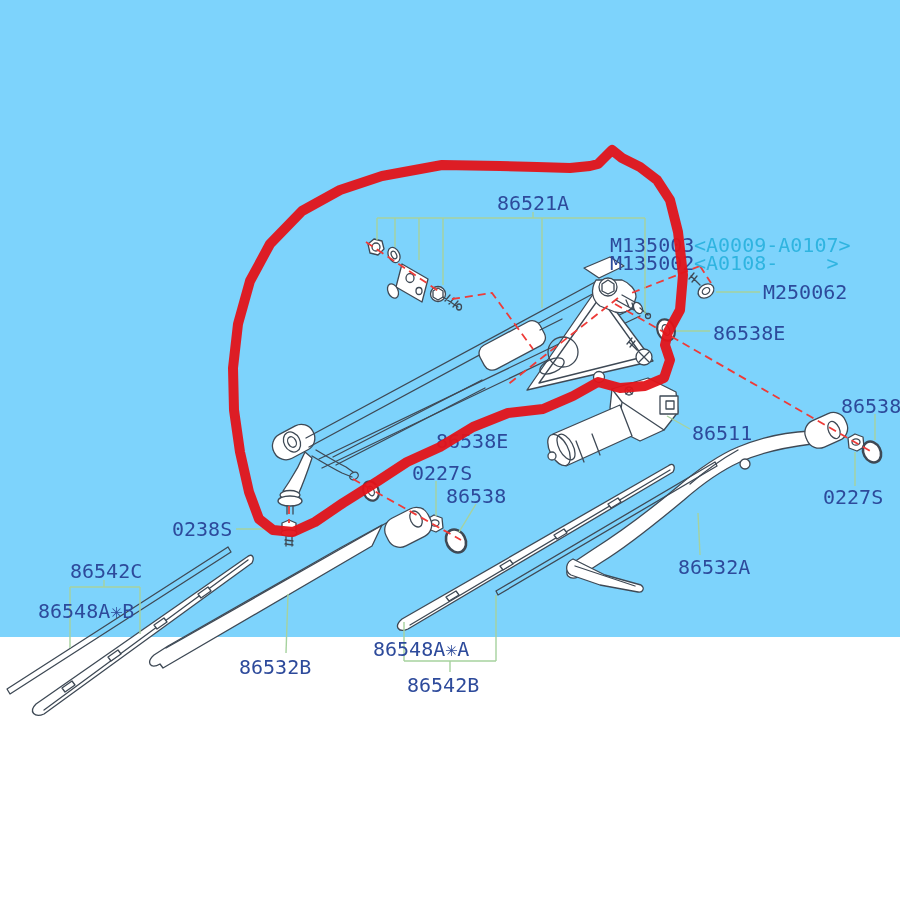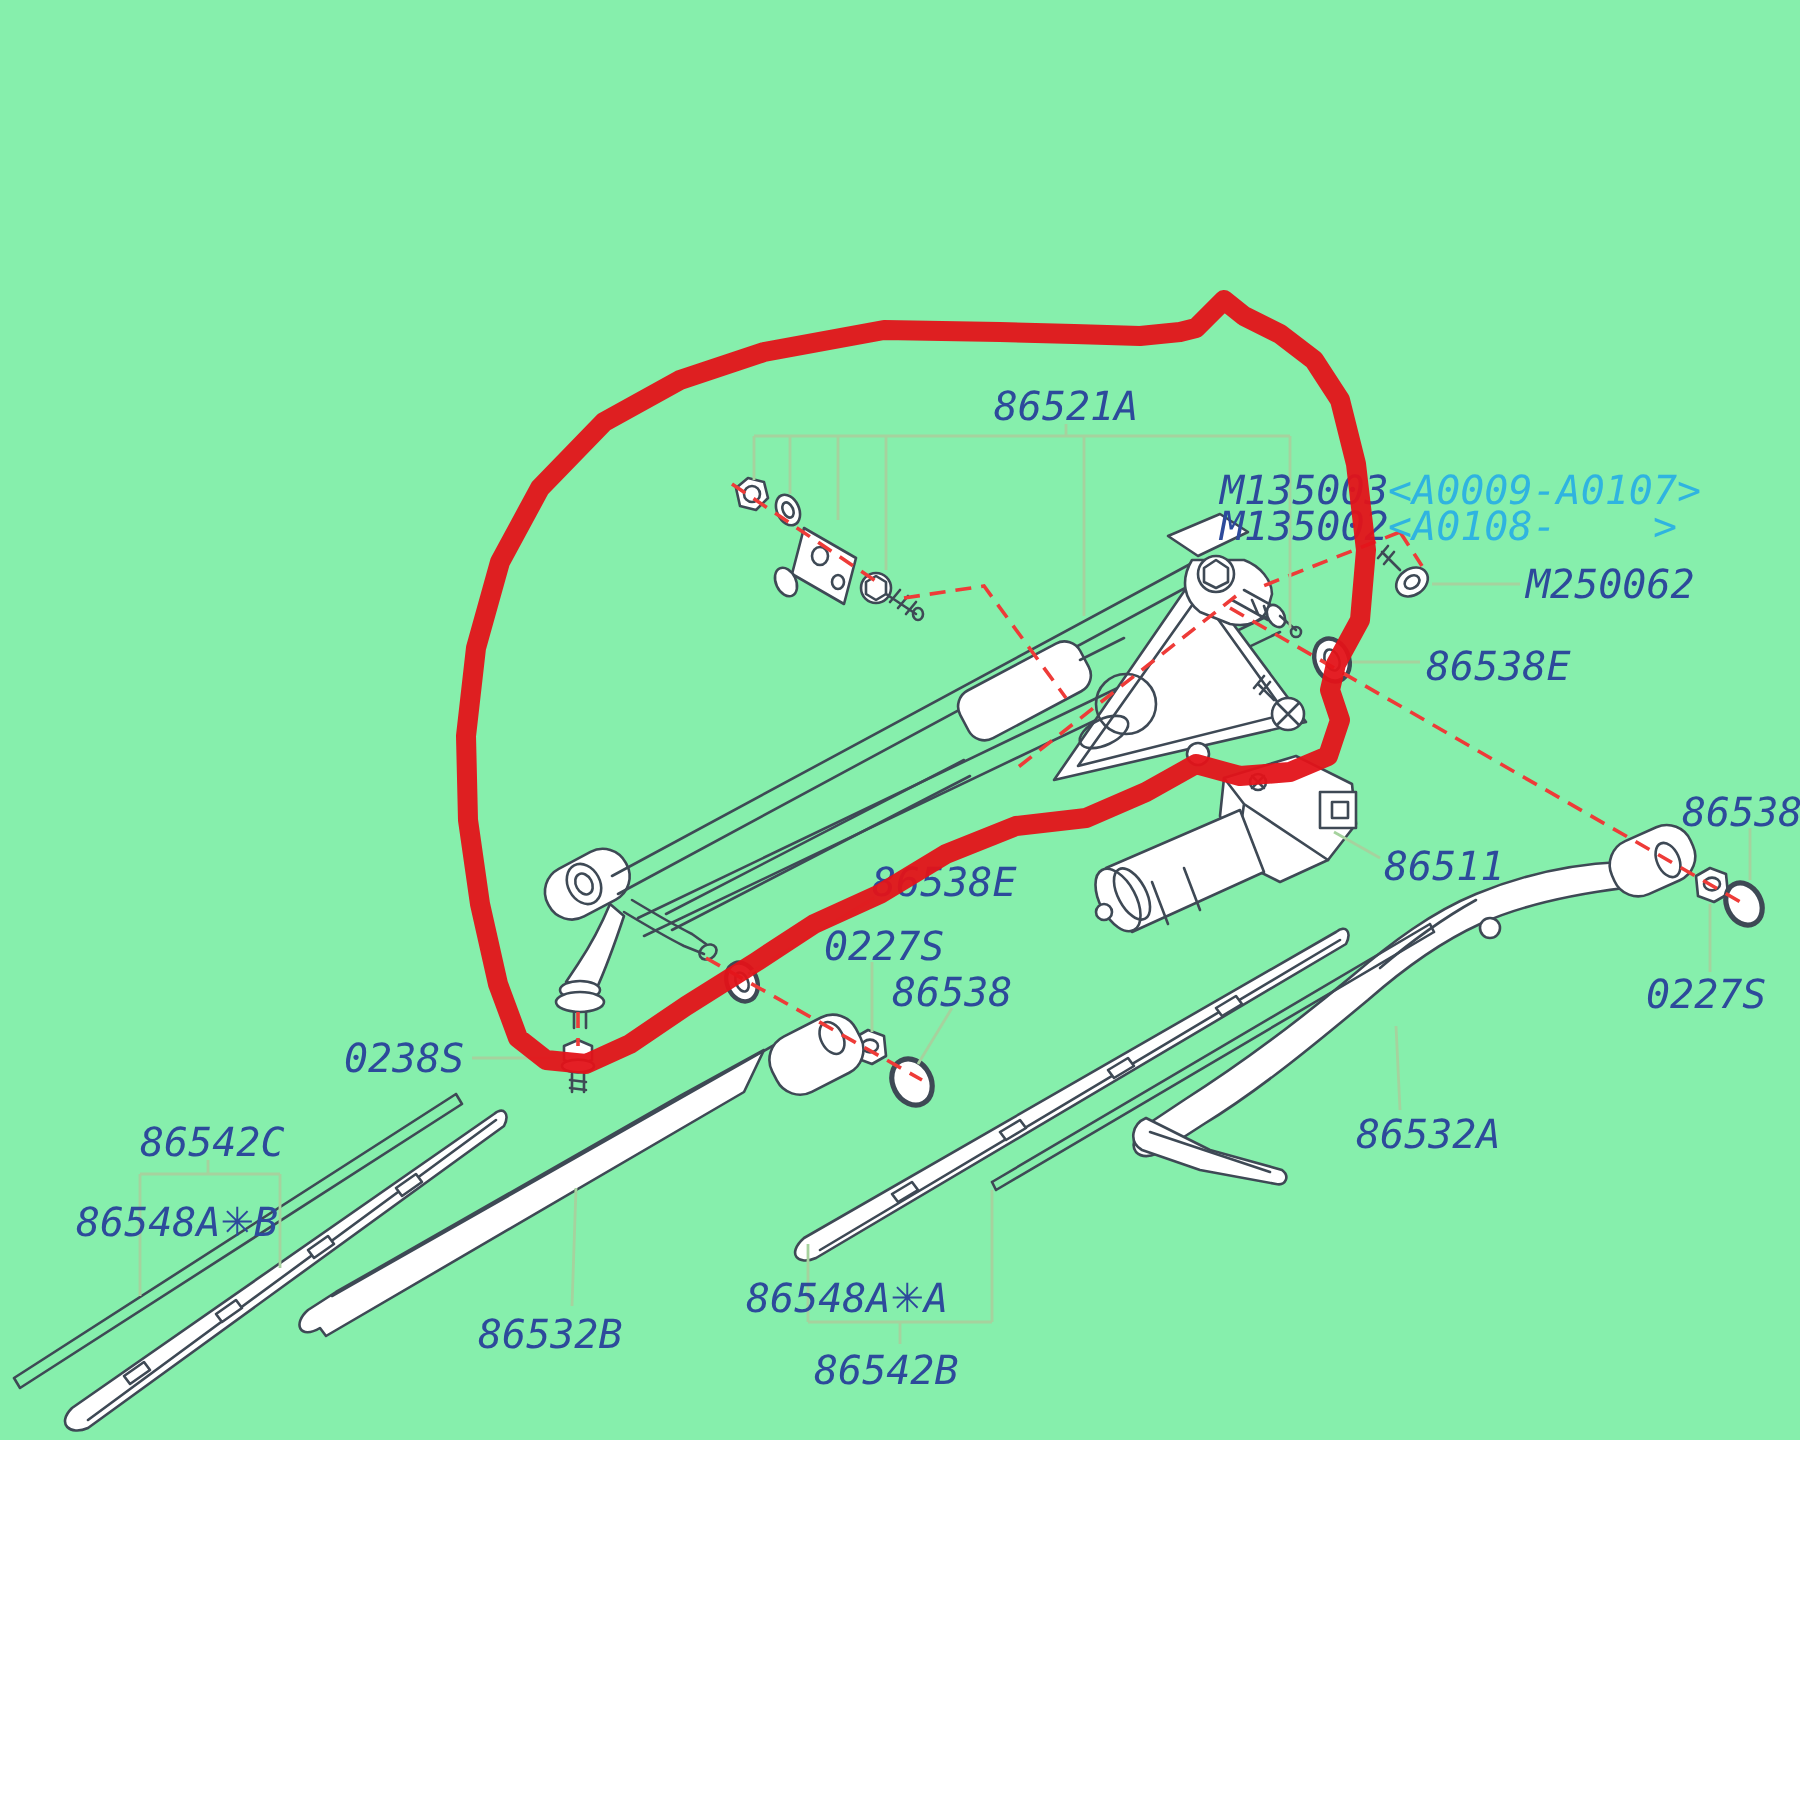--- a/index.html
+++ b/index.html
@@ -1,16 +1,16 @@
 <!DOCTYPE html>
 <html><head>
 <meta charset="utf-8">
 <style>
   html,body{margin:0;padding:0;width:900px;height:900px;background:#ffffff;overflow:hidden;}
-  .canvas{position:relative;width:900px;height:720px;background:#86efac;font-style:italic;}
+  .canvas{position:relative;width:900px;height:637px;background:#7dd3fc;}
   svg{display:block;}
   .art{stroke:#3e4955;stroke-width:1.3;fill:none;stroke-linecap:round;stroke-linejoin:round;}
   .artf{stroke:#3e4955;stroke-width:1.3;fill:#ffffff;stroke-linejoin:round;}
   .thick{stroke-width:2.2;}
   .leader{stroke:#a6d29e;stroke-width:1.4;fill:none;}
   .rdash{stroke:#ee3b38;stroke-width:1.8;fill:none;stroke-dasharray:8 5;}
   .loop{stroke:#e31319;stroke-width:10;fill:none;stroke-linejoin:round;stroke-linecap:round;opacity:.95;}
   text{font-family:"DejaVu Sans Mono","DejaVu Sans",monospace;font-size:20px;fill:#2d4a9b;}
   text.cyan{fill:#2fb4e0;}
 </style>

